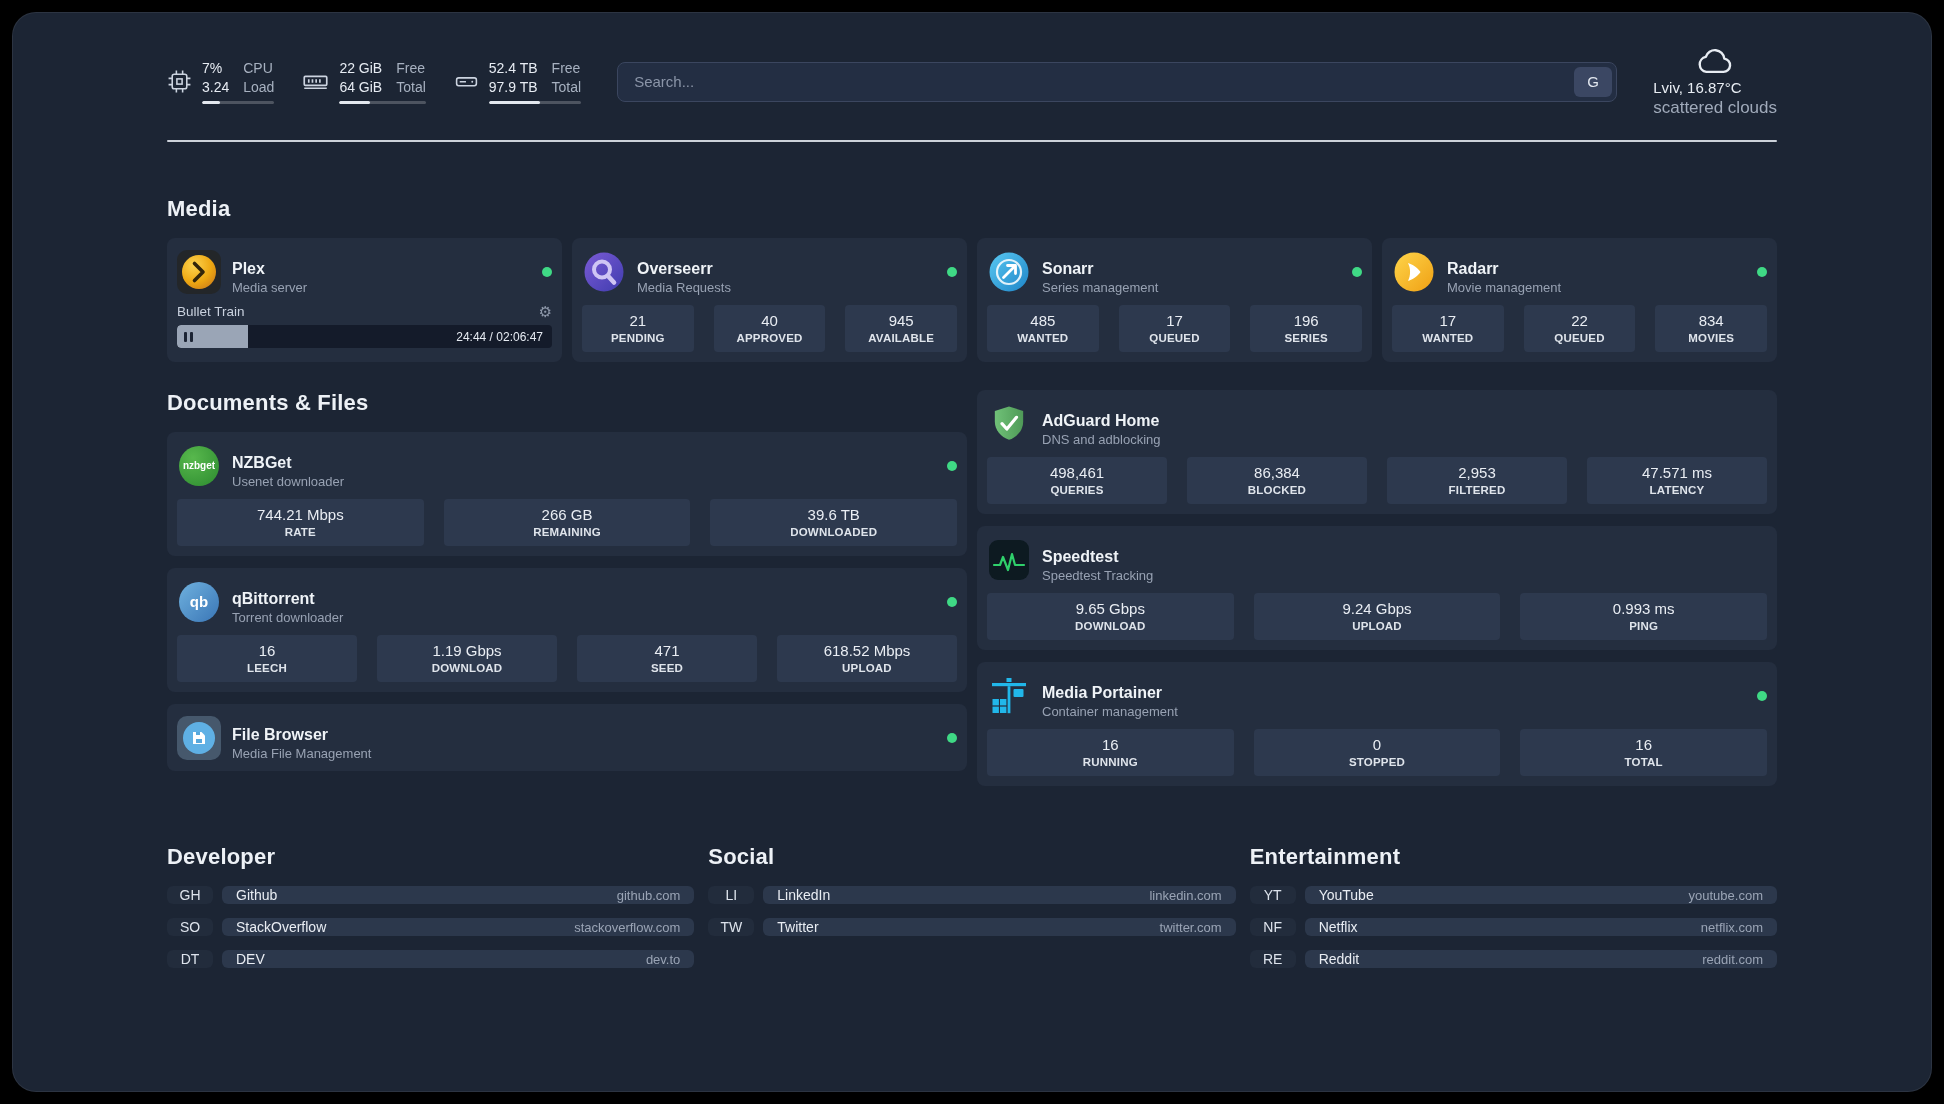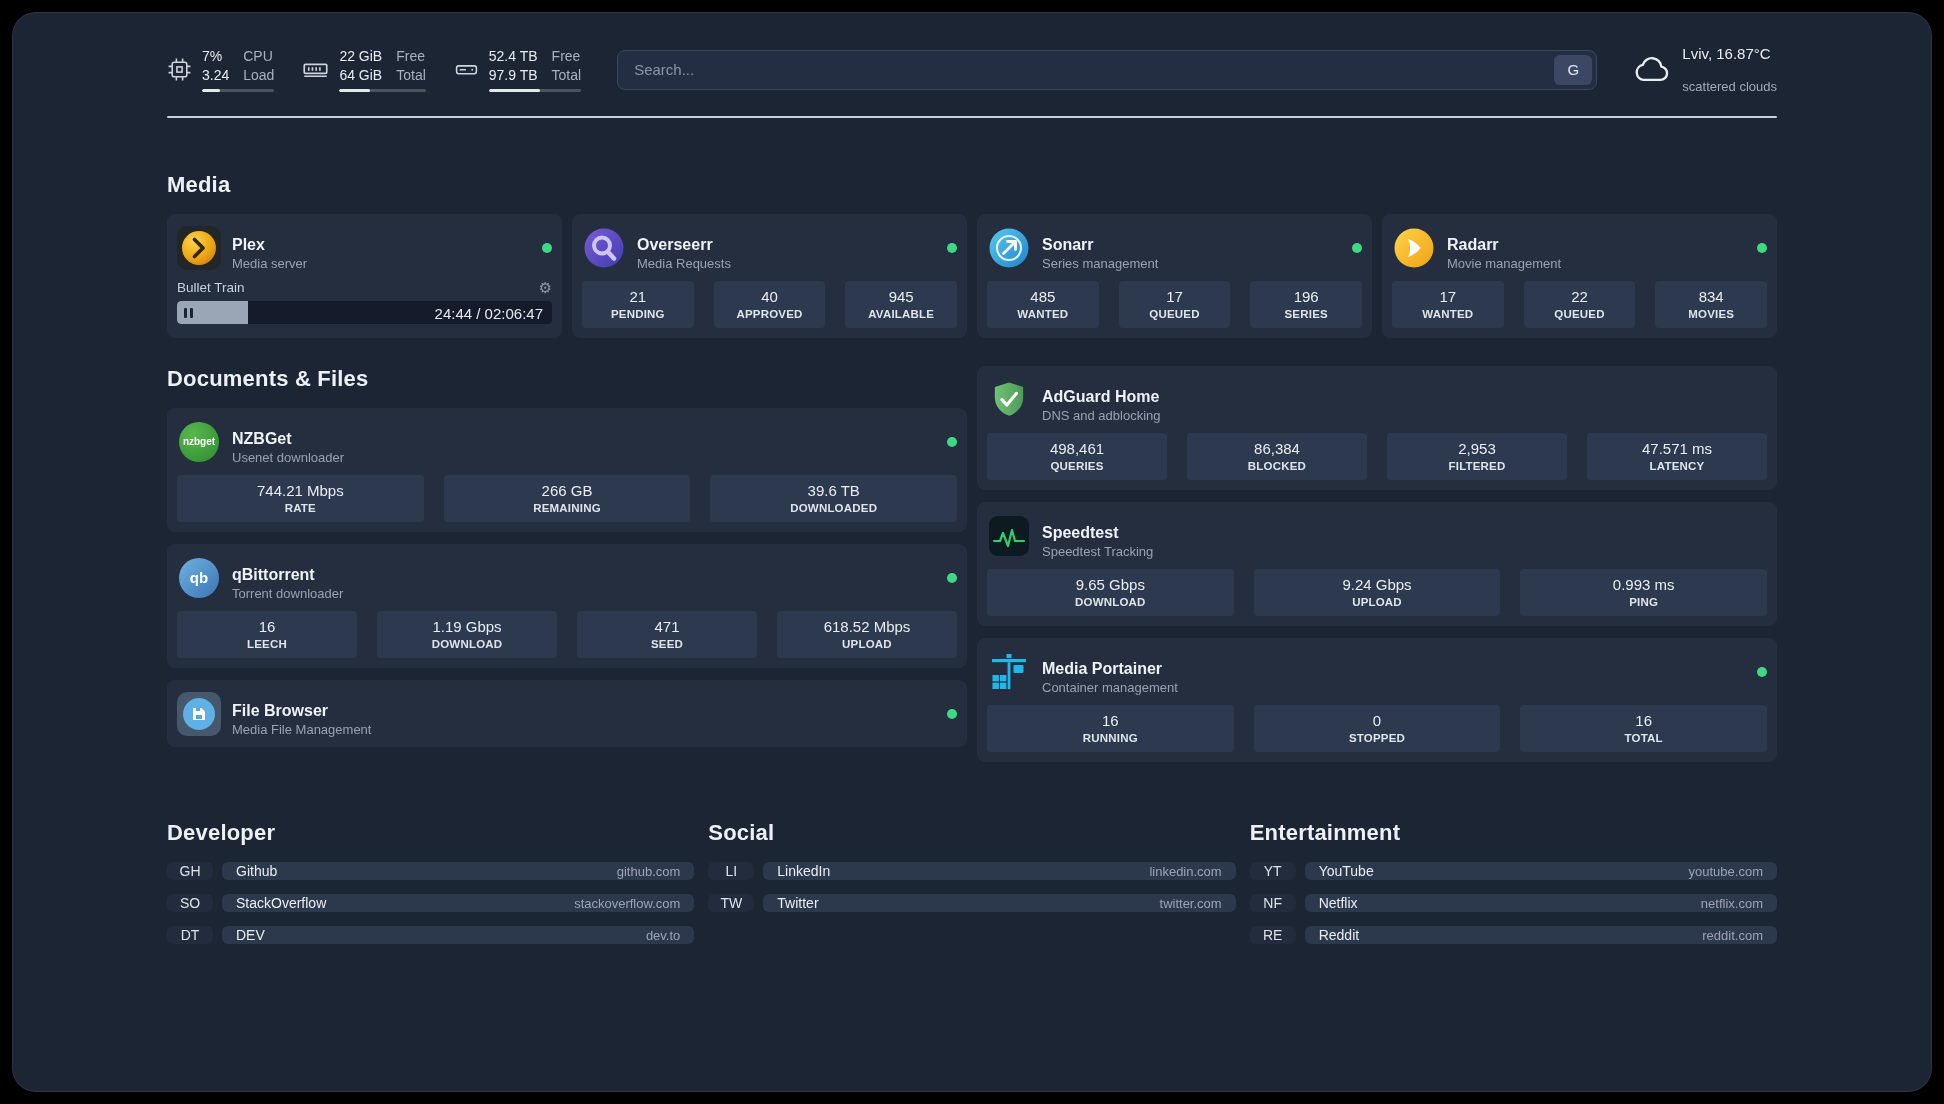--- a/index.html
+++ b/index.html
@@ -15,23 +15,23 @@
   .res-icon svg { display:block; }
   .res-grid { display:grid; grid-template-columns:auto auto; column-gap:14px; }
   .res-val { color:#e7ecf3; font-size:14px; line-height:1.32; }
   .res-lab { color:#a7b1c0; font-size:14px; line-height:1.32; }
   .res-bar { height:3px; background:rgba(255,255,255,.22); border-radius:2px; margin-top:5px; overflow:hidden; }
   .res-fill { height:100%; background:#e3e8ef; border-radius:2px; width:0; }
   .searchwrap { flex:1; margin:0 36px; position:relative; }
   .search { width:100%; height:40px; background:#232e43; border:1px solid #3b465f; border-radius:8px; color:#dfe5ee; font-size:15px; padding:0 54px 0 16px; font-family:inherit; outline:none; }
   .search::placeholder { color:#8b95a8; }
   .gbtn { position:absolute; right:5px; top:5px; bottom:5px; width:38px; background:#3b4763; border:none; border-radius:6px; color:#e3e8f0; font-size:15px; cursor:pointer; font-family:inherit; }
-  .weather { display:flex; gap:11px; align-items:center; }
+  .weather { display:flex; gap:0; align-items:center;flex-direction:column; }
   .wloc { color:#e8edf3; font-size:15px; }
-  .wcond { color:#a0aaba; font-size:13px; margin-top:17px; }
+  .wcond { color:#a0aaba; font-size:17px; margin-top:2px; }
   .divider { height:2px; background:#ccd2da; margin-top:22px; border-radius:1px; }
 
   
   .sec-title { color:#edf1f6; font-size:22px; font-weight:600; margin-bottom:16px; letter-spacing:.2px; }
   .sec-media { margin-top:54px; }
   .grid4 { display:grid; grid-template-columns:repeat(4,1fr); gap:10px; }
   .twocol { display:grid; grid-template-columns:1fr 1fr; gap:10px; margin-top:28px; align-items:start; }
   .stack { display:flex; flex-direction:column; gap:12px; }
   .card { background:#242e3f; border-radius:8px; padding:10px; }
   .card-head { display:flex; align-items:center; gap:11px; }
@@ -54,21 +54,21 @@
 
   
   .player { margin-top:9px; }
   .p-row1 { display:flex; align-items:center; }
   .p-title { color:#c9d1de; font-size:13.5px; }
   .p-gear { margin-left:auto; color:#8d97a9; font-size:15px; cursor:pointer; background:none; border:none; line-height:1; }
   .p-bar { position:relative; height:23px; background:#141b2a; border-radius:4px; margin-top:6px; overflow:hidden; }
   .p-fill { height:100%; background:#9aa5b6; border-radius:4px 0 0 4px; display:flex; align-items:center; width:0; }
   .p-pause { display:flex; gap:3px; margin-left:7px; background:none; border:none; cursor:pointer; padding:0; }
   .p-pause i { display:block; width:3px; height:10px; background:#1c2434; border-radius:1px; }
-  .p-time { position:absolute; right:9px; top:50%; transform:translateY(-50%); color:#e6ebf2; font-size:15px; }
+  .p-time { position:absolute; right:9px; top:50%; transform:translateY(-50%); color:#e6ebf2; font-size:12px; }
 
   
   .threecol { display:grid; grid-template-columns:repeat(3,1fr); gap:14px; margin-top:58px; }
   .bm-row { display:flex; gap:9px; margin-bottom:14px; height:18px; cursor:pointer; }
   .bm-abbr { width:46px; background:#222c3c; border-radius:6px; display:flex; align-items:center; justify-content:center; color:#dde3ec; font-size:14px; flex:0 0 auto; }
   .bm-bar { flex:1; background:#2c384c; border-radius:6px; display:flex; align-items:center; padding:2px 14px; }
   .bm-name { color:#e9edf3; font-size:14px; }
   .bm-url { margin-left:auto; color:#9aa4b5; font-size:13px; }
 </style>
 </head>

